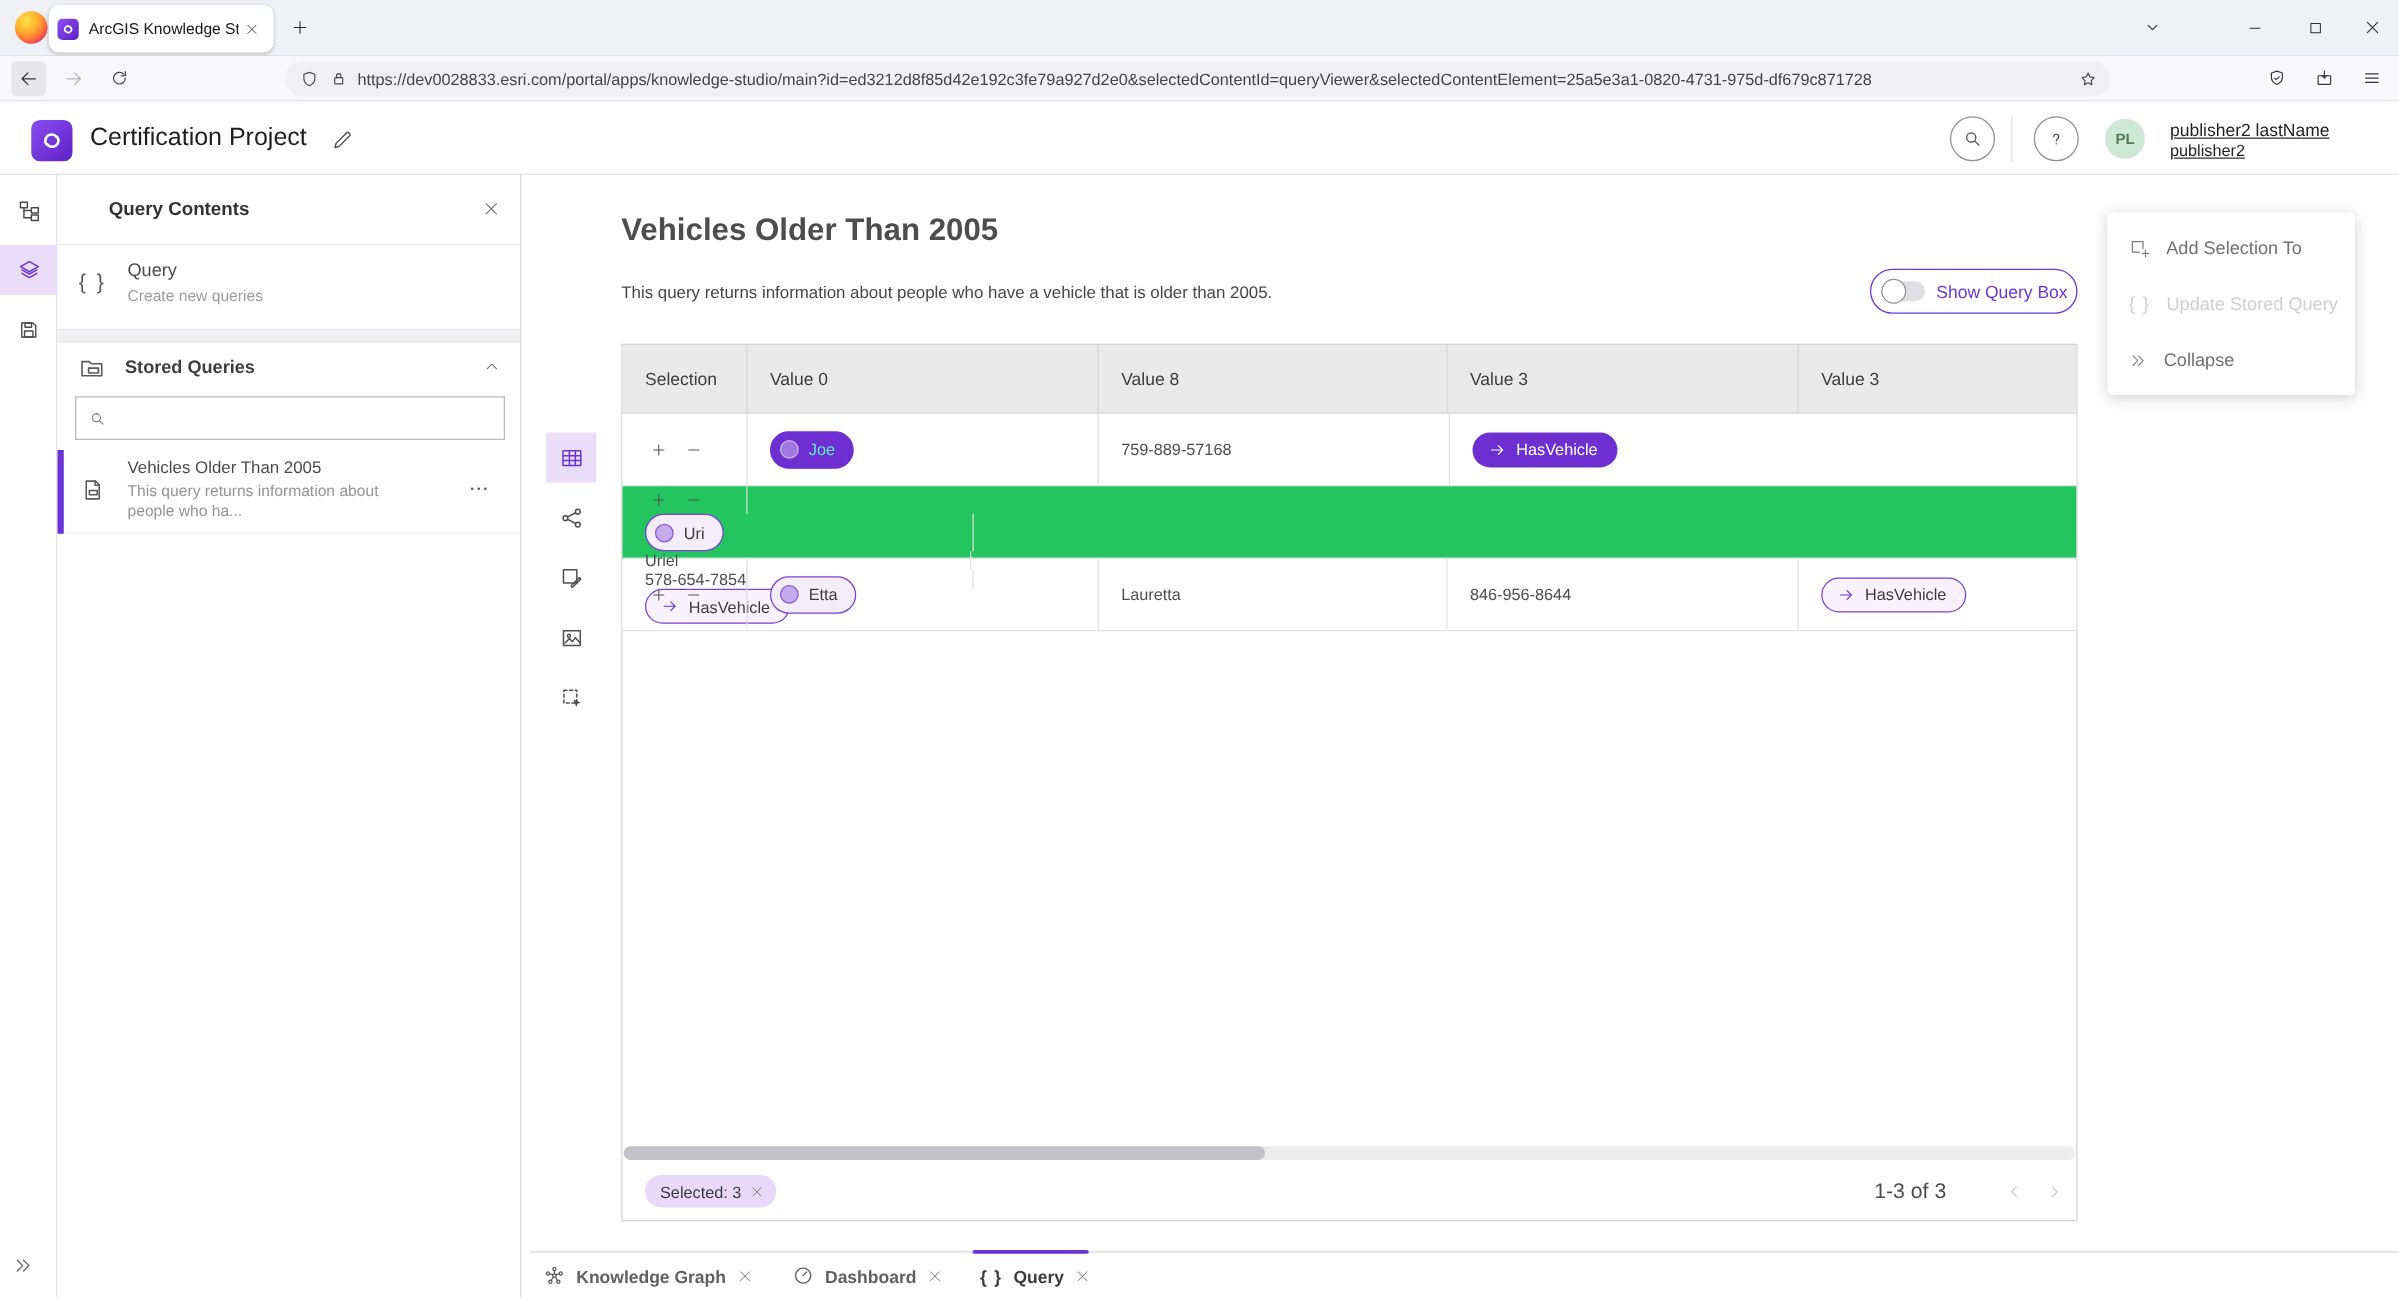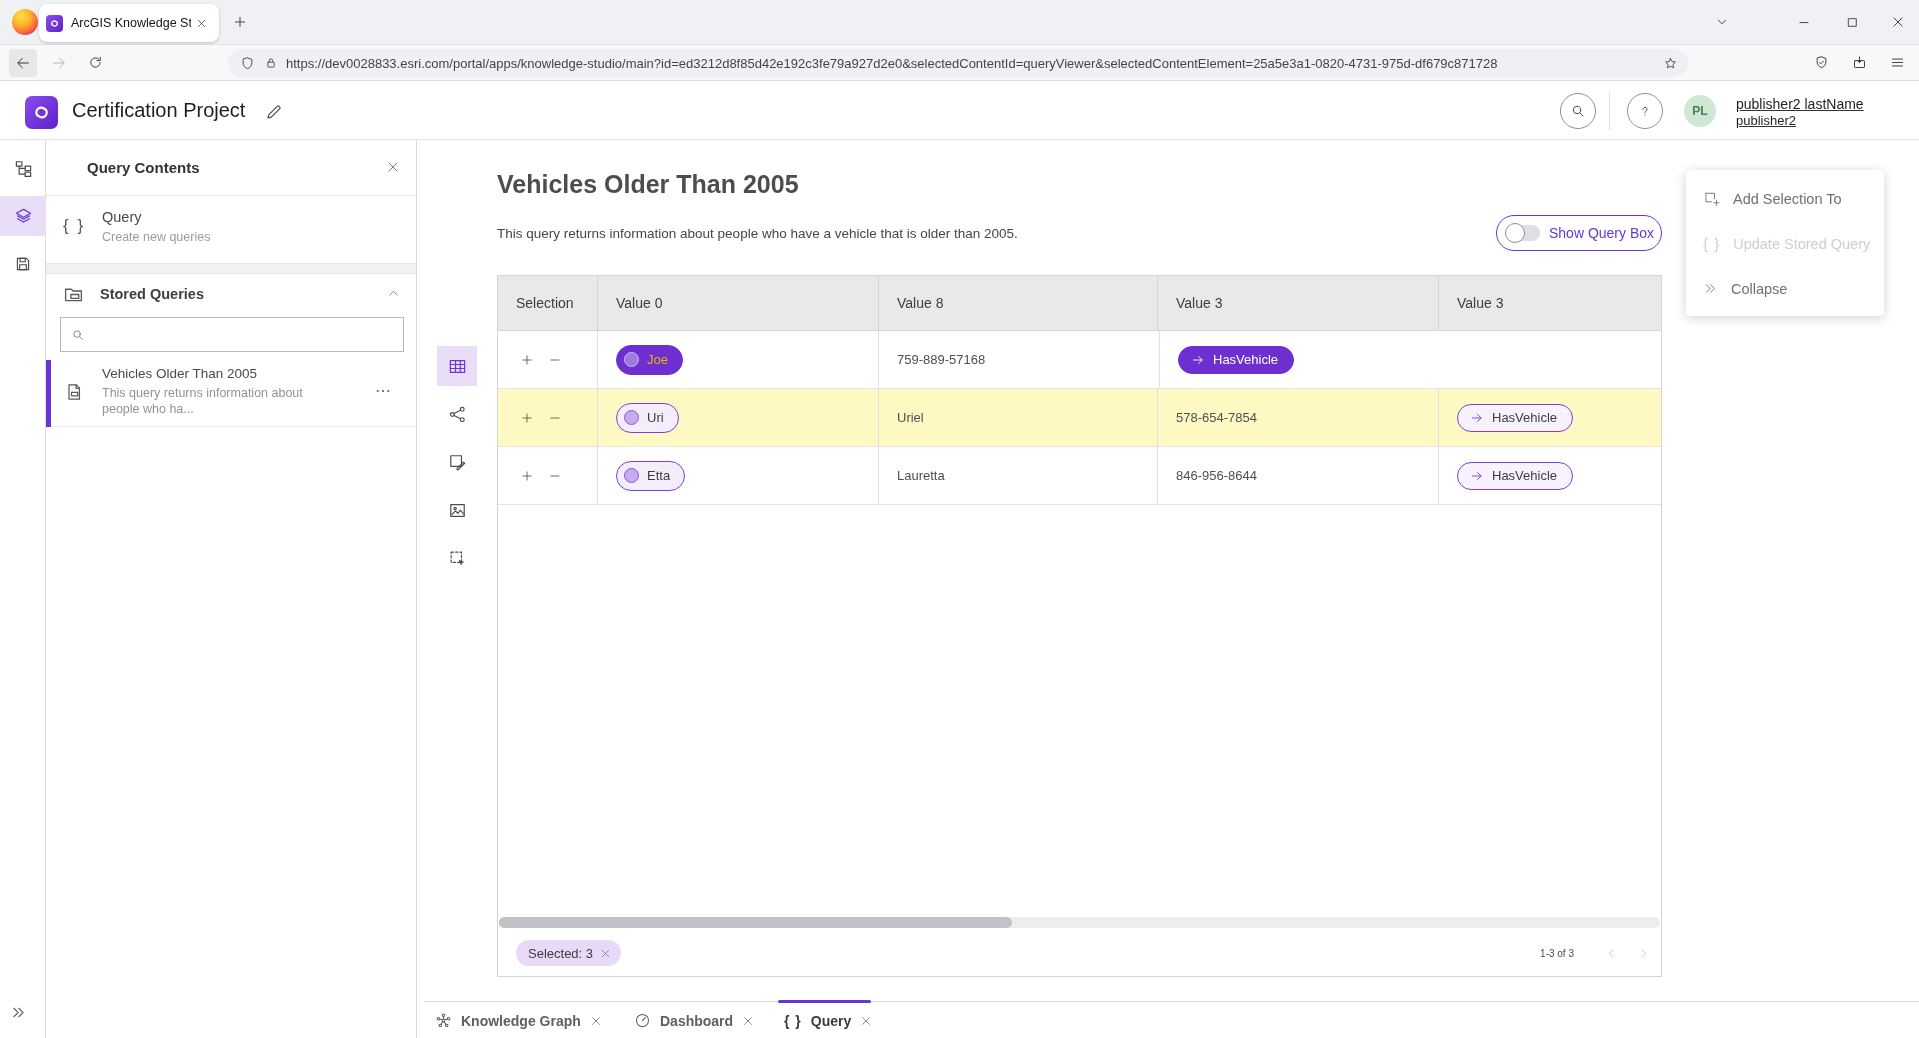--- a/index.html
+++ b/index.html
@@ -64,38 +64,38 @@
   .showpill{left:1496px;top:215px;width:166px;height:36px;border:1px solid var(--accent);border-radius:18px;display:flex;align-items:center;padding:0 14px 0 9px;gap:9px;background:#fff;}
   .tgl{width:34px;height:16px;border-radius:8px;background:#dfdfe3;position:relative;flex:0 0 auto;}
   .tgl .knob{position:absolute;left:-1px;top:-2px;width:20px;height:20px;border-radius:50%;background:#fff;border:1.5px solid #8f8f96;}
   .showlbl{font-size:14px;color:var(--accent);white-space:nowrap;}
 
   
   .card{left:497px;top:275px;width:1165px;height:702px;border:1px solid #d4d4d4;background:#fff;}
   .thead{display:flex;height:55px;background:#e9e9ea;border-bottom:1px solid #d4d4d4;}
   .th{font-size:14px;color:#3d3d3d;display:flex;align-items:center;padding-left:18px;border-right:1px solid #d6d6d6;}
   .trow{display:flex;height:58px;border-bottom:1px solid #e4e4e4;background:#fff;}
-  .trow.alt{background:#fef9c3;}
+  .trow.alt{background:#22c55e;flex-direction:column;}
   .td{display:flex;align-items:center;padding-left:18px;border-right:1px solid #e0e0e0;font-size:13px;color:#4f4f4f;}
   .c0{width:100px;}.c1{width:281px;}.c2{width:279px;}.c3{width:281px;}.c4{flex:1;border-right:none !important;}
   .pmbtn{color:#555;width:22px;height:22px;display:flex;align-items:center;justify-content:center;}
   .epill{height:30px;border-radius:15px;display:flex;align-items:center;gap:8px;padding:0 14px 0 7px;font-size:13px;}
-  .epill.filled{background:var(--accent-fill);color:#eab308;border:1.5px solid var(--accent-fill);}
+  .epill.filled{background:var(--accent-fill);color:#5eead4;border:1.5px solid var(--accent-fill);}
   .epill.filled .dot{width:15px;height:15px;border-radius:50%;background:#9f78e2;border:1.5px solid #cdb6f1;}
   .epill.outline{background:#f3edfc;border:1.5px solid #7b41d2;color:#3c3c3c;}
   .epill.outline .dot{width:15px;height:15px;border-radius:50%;background:#c7abef;border:1.5px solid #8a5ad8;}
   .rpill{height:28px;border-radius:14px;display:flex;align-items:center;gap:8px;padding:0 15px 0 12px;font-size:13px;}
   .rpill.filled{background:var(--accent-fill);color:#fff;border:1.5px solid var(--accent-fill);}
   .rpill.outline{background:#f7f2fd;border:1.5px solid #7b41d2;color:#3c3c3c;}
   .rpill.outline .arr{color:var(--accent);}
   .hscroll{left:1px;top:641px;width:1161px;height:11px;background:#ededee;border-radius:6px;}
   .hthumb{left:0;top:0;width:513px;height:11px;background:#c2c2c6;border-radius:6px;}
   .cfooter{left:0;top:654px;width:1163px;height:46px;display:flex;align-items:center;padding-left:18px;}
   .chip{height:26px;border-radius:13px;background:var(--chip-bg);display:flex;align-items:center;gap:7px;padding:0 10px 0 12px;font-size:13px;color:#3c3c3c;}
-  .range{position:absolute;right:87px;font-size:10px;color:#4c4c4c;}
+  .range{position:absolute;right:104px;font-size:17px;color:#4c4c4c;}
   .pgbtn{position:absolute;width:16px;height:16px;color:#c6c6c9;display:flex;align-items:center;justify-content:center;}
 
   
   .ctxmenu{left:1686px;top:170px;width:198px;height:146px;background:#fff;border-radius:4px;box-shadow:0 2px 12px rgba(0,0,0,.18);padding:6px 0;}
   .ctxitem{height:45px;display:flex;align-items:center;gap:13px;padding-left:17px;font-size:14.5px;color:#707070;}
   .ctxitem.disabled{color:#cdced2;}
   .ctxitem .braces{font-size:15px;letter-spacing:1px;}
 
   
   .bottombar{left:424px;top:1001px;width:1502px;height:37px;background:#fff;border-top:1px solid #d8d8d8;font-weight:bold;}

